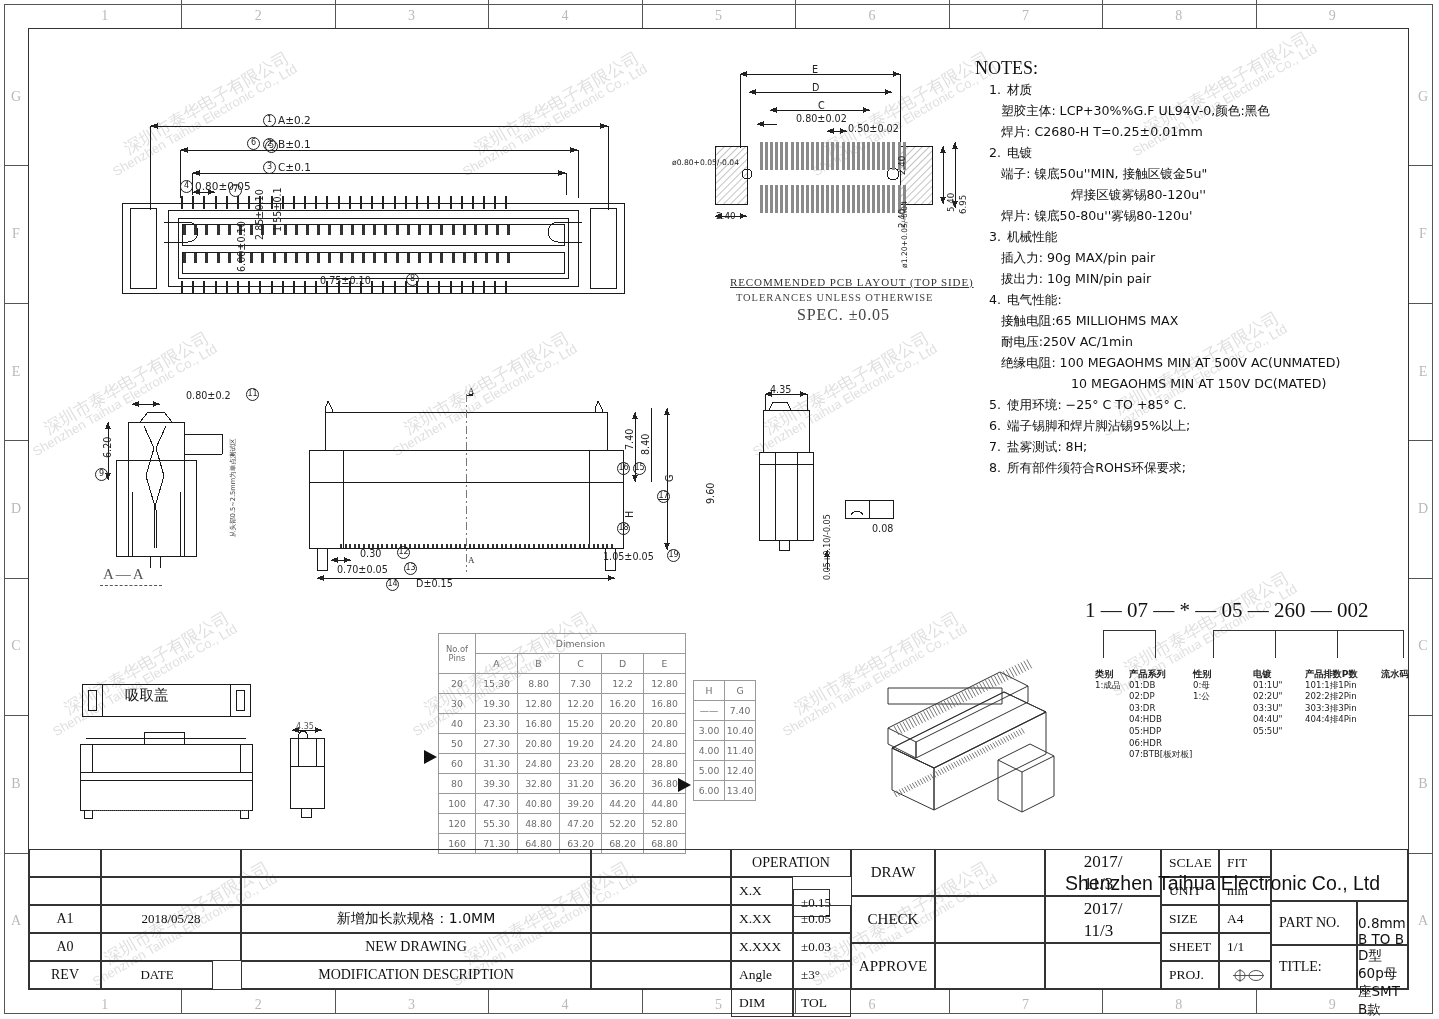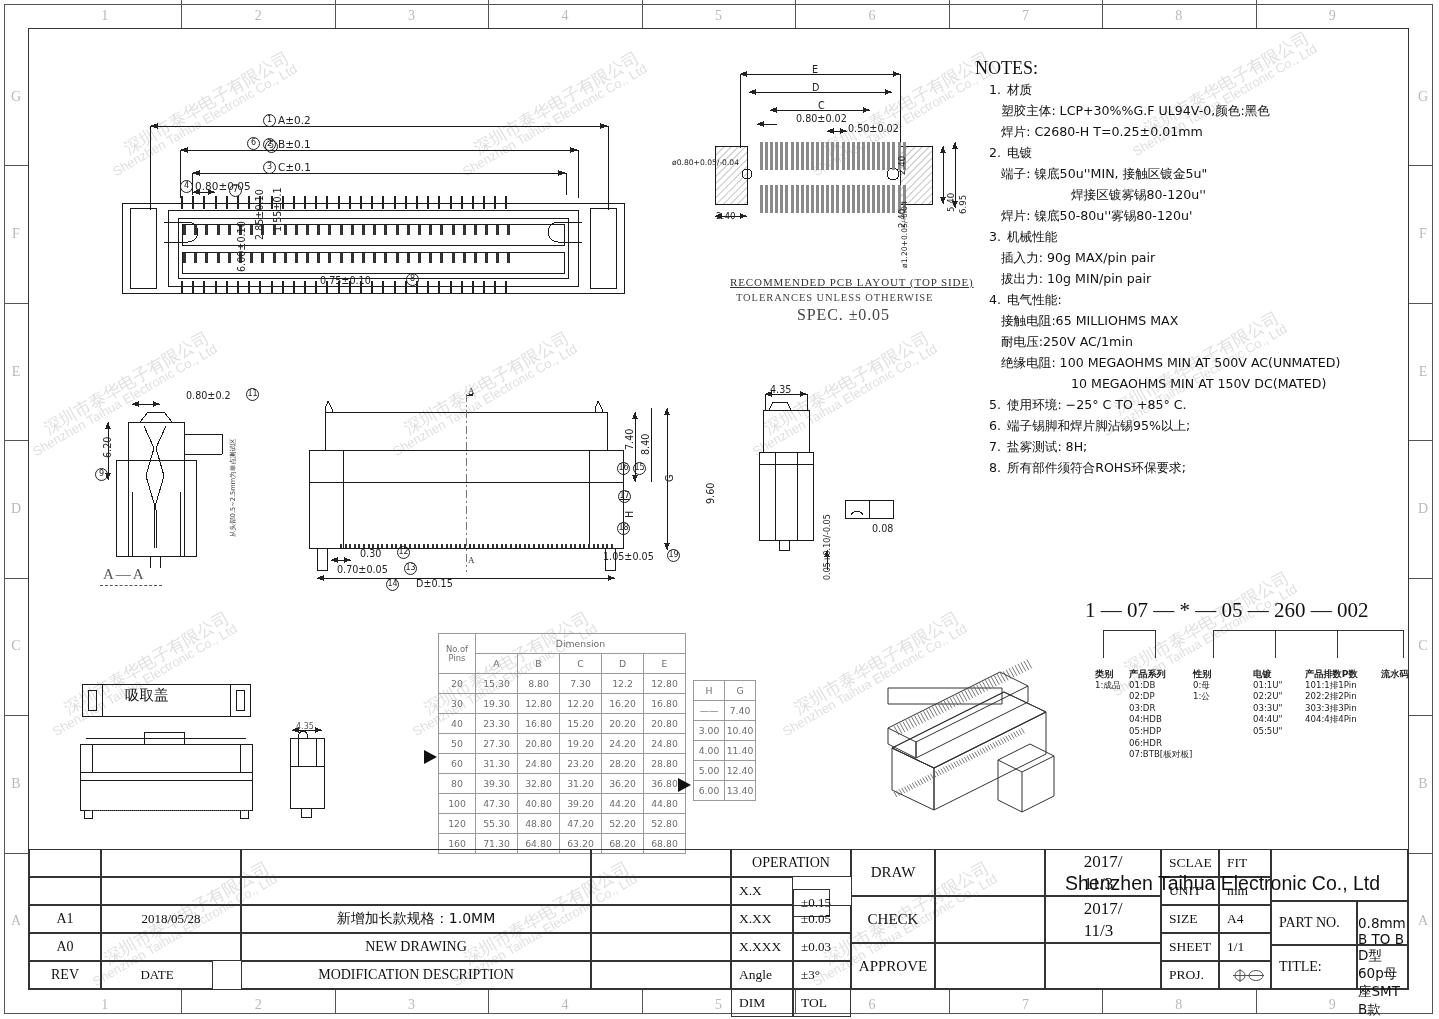--- a/index.html
+++ b/index.html
@@ -662,21 +662,21 @@
     <span class="dimtxt" style="left:337px;top:564px;">0.70±0.05</span>
     <span class="circnum" style="left:404px;top:562px;">13</span>
     <span class="circnum" style="left:386px;top:578px;">14</span>
     <span class="dimtxt" style="left:416px;top:578px;">D±0.15</span>
 
     <span class="dimtxt rot90" style="left:640px;top:455px;">8.40</span>
     <span class="circnum" style="left:633px;top:462px;">15</span>
     <span class="dimtxt rot90" style="left:624px;top:450px;">7.40</span>
     <span class="circnum" style="left:617px;top:462px;">16</span>
     <span class="dimtxt rot90" style="left:664px;top:482px;">G</span>
-    <span class="circnum" style="left:618px;top:490px;text-decoration:underline;">17</span>
+    <span class="circnum" style="left:657px;top:490px;text-decoration:underline;">17</span>
     <span class="dimtxt rot90" style="left:624px;top:518px;">H</span>
     <span class="circnum" style="left:617px;top:522px;">18</span>
     <span class="dimtxt" style="left:603px;top:551px;">1.05±0.05</span>
     <span class="circnum" style="left:667px;top:549px;">19</span>
     <span class="t" style="left:468px;top:386px;font-size:9px;color:#333;">A</span>
     <span class="t" style="left:468px;top:555px;font-size:9px;color:#333;">A</span>
   </div>
 
   <div>
     <svg width="200" height="200" style="position:absolute;left:745px;top:382px;">

